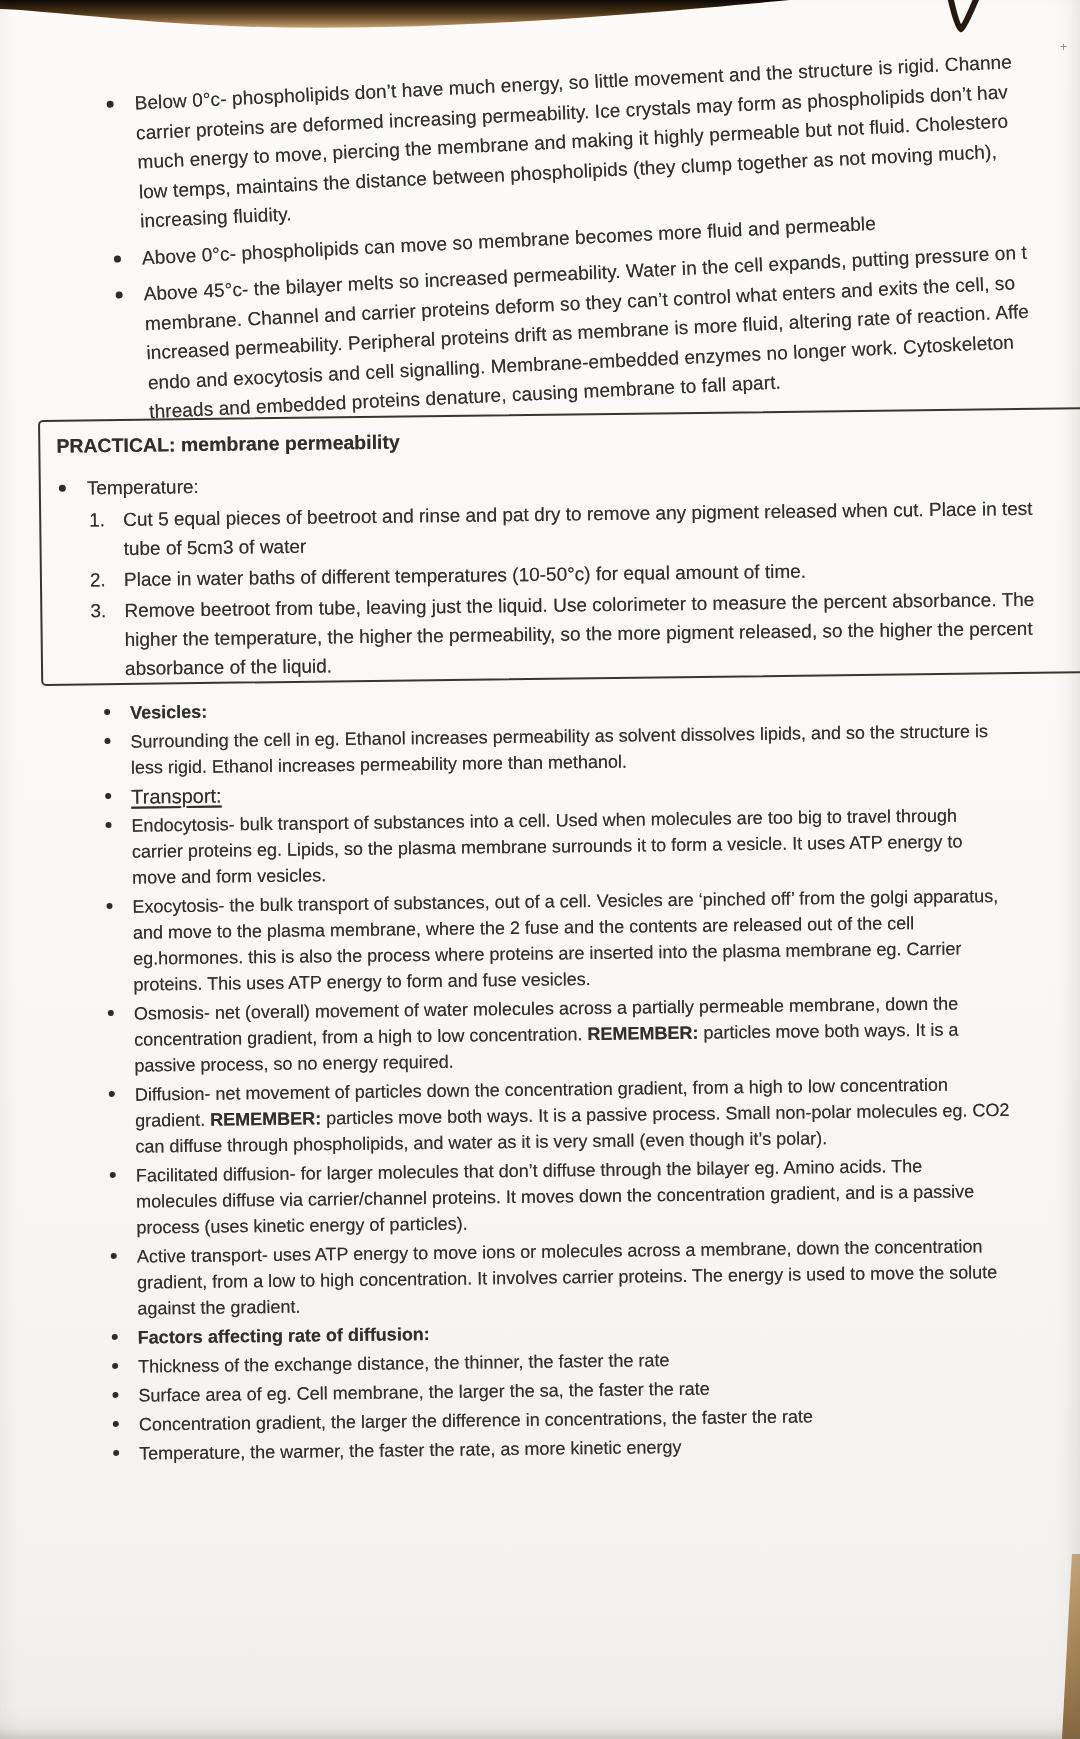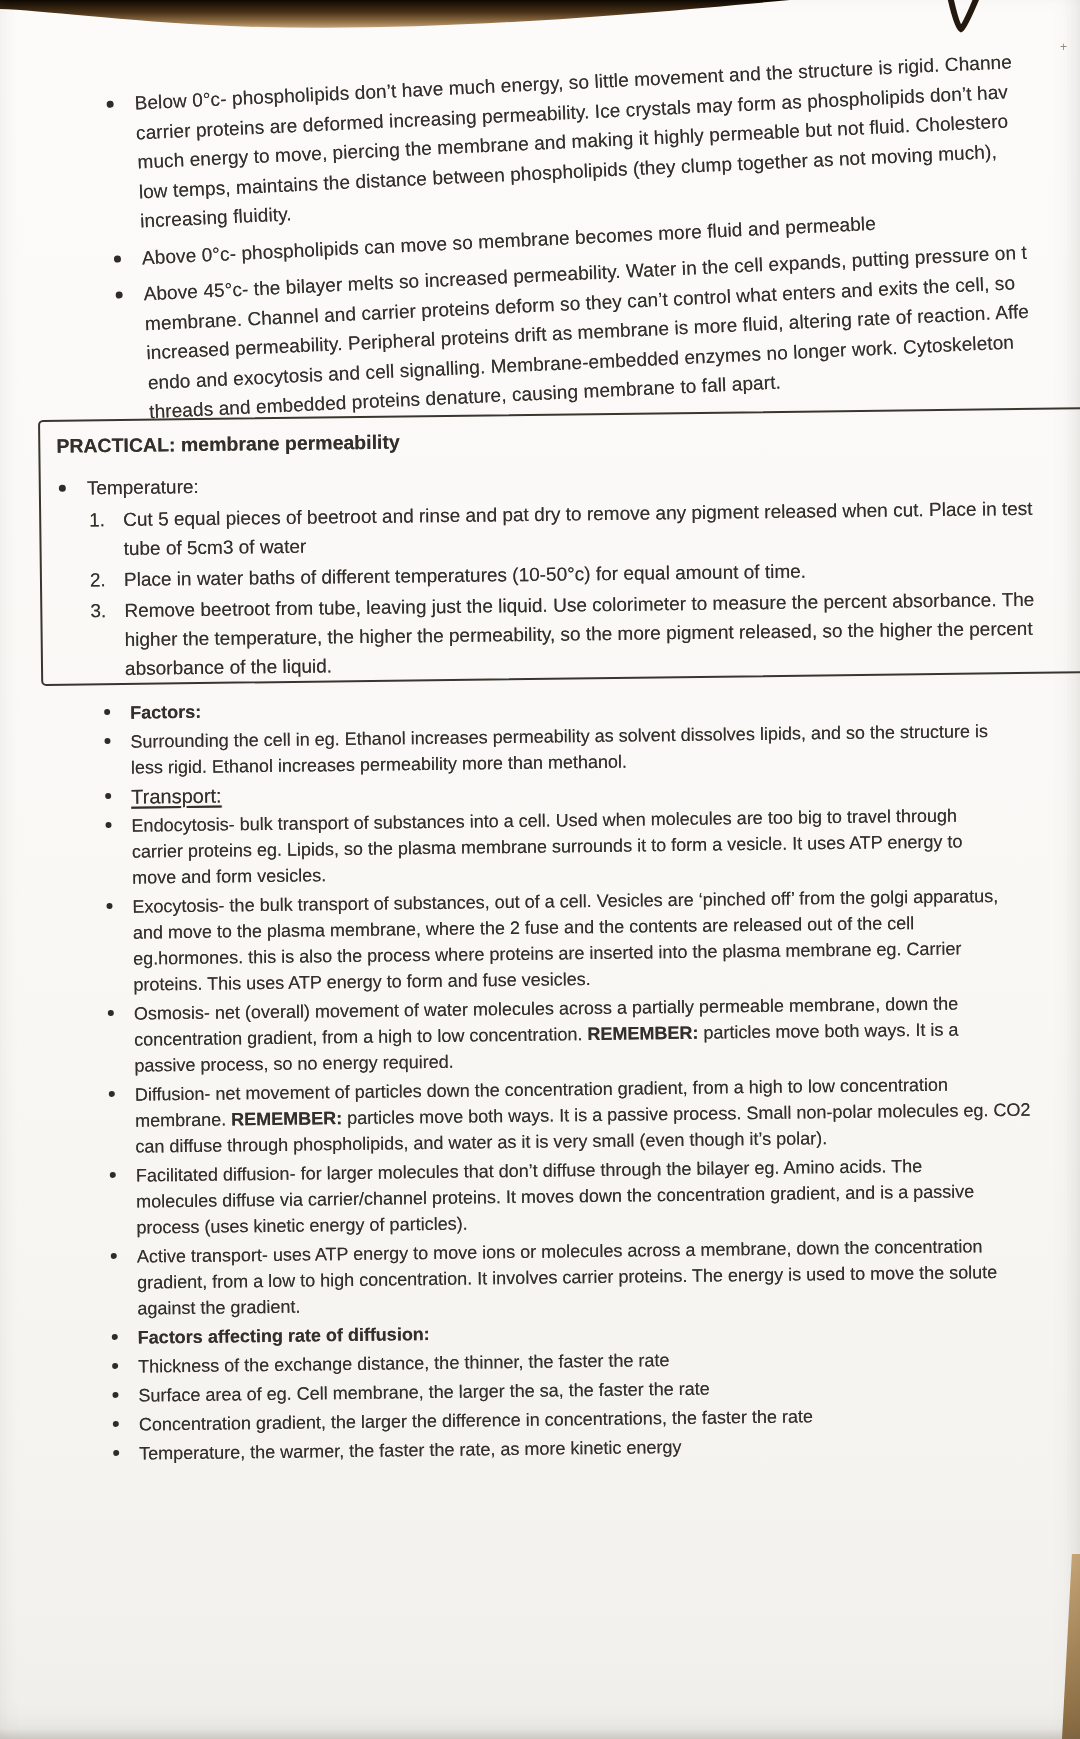--- a/index.html
+++ b/index.html
@@ -143,21 +143,21 @@
             <div class="tline">absorbance of the liquid.</div>
           </div>
         </div>
       </div>
   </div>
 
   <div class="sec lower-sec" id="lower-bullets">
       <div class="bullet-row bold-item">
         <span class="dot"></span>
         <div>
-          <div class="tline">Factors:</div>
+          <div class="tline">Vesicles:</div>
         </div>
       </div>
       <div class="bullet-row">
         <span class="dot"></span>
         <div>
           <div class="tline">Surrounding the cell in eg. Ethanol increases permeability as solvent dissolves lipids, and so the structure is</div>
           <div class="tline">less rigid. Ethanol increases permeability more than methanol.</div>
         </div>
       </div>
       <div class="bullet-row underline-item">
@@ -188,21 +188,21 @@
         <div>
           <div class="tline">Osmosis- net (overall) movement of water molecules across a partially permeable membrane, down the</div>
           <div class="tline"><span>concentration gradient, from a high to low concentration. </span><span class="b">REMEMBER:</span><span> particles move both ways. It is a</span></div>
           <div class="tline">passive process, so no energy required.</div>
         </div>
       </div>
       <div class="bullet-row">
         <span class="dot"></span>
         <div>
           <div class="tline">Diffusion- net movement of particles down the concentration gradient, from a high to low concentration</div>
-          <div class="tline"><span>membrane. </span><span class="b">REMEMBER:</span><span> particles move both ways. It is a passive process. Small non-polar molecules eg. CO2</span></div>
+          <div class="tline"><span>gradient. </span><span class="b">REMEMBER:</span><span> particles move both ways. It is a passive process. Small non-polar molecules eg. CO2</span></div>
           <div class="tline">can diffuse through phospholipids, and water as it is very small (even though it’s polar).</div>
         </div>
       </div>
       <div class="bullet-row">
         <span class="dot"></span>
         <div>
           <div class="tline">Facilitated diffusion- for larger molecules that don’t diffuse through the bilayer eg. Amino acids. The</div>
           <div class="tline">molecules diffuse via carrier/channel proteins. It moves down the concentration gradient, and is a passive</div>
           <div class="tline">process (uses kinetic energy of particles).</div>
         </div>

